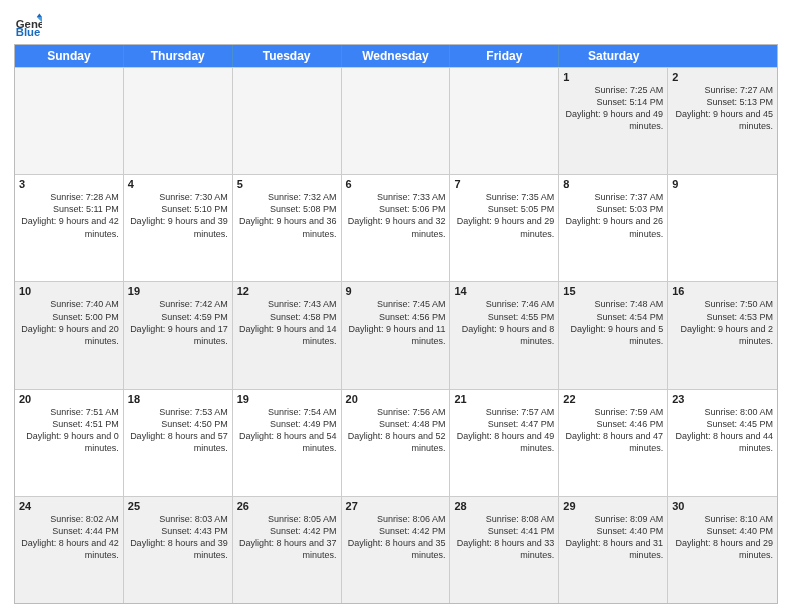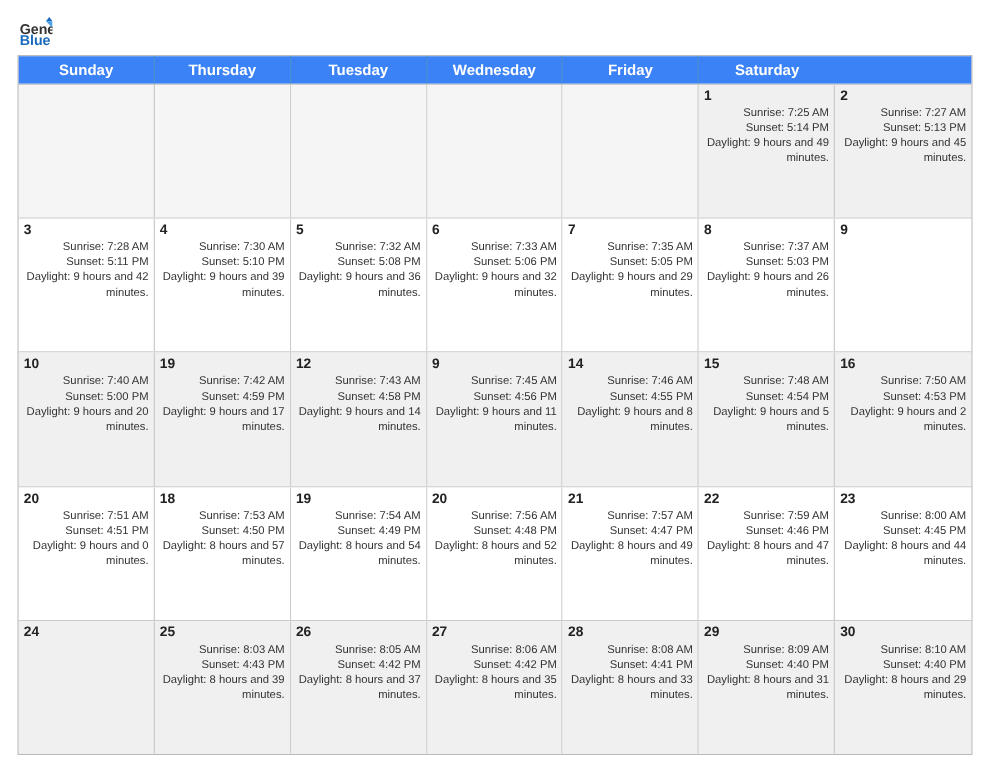--- a/index.html
+++ b/index.html
@@ -242,20 +242,21 @@
             <div class="cell-text">Sunrise: 7:59 AM<br>Sunset: 4:46 PM<br>Daylight: 8 hours and 47 minutes.</div>
           </div>
           <div class="cal-cell">
             <span class="day-num">23</span>
             <div class="cell-text">Sunrise: 8:00 AM<br>Sunset: 4:45 PM<br>Daylight: 8 hours and 44 minutes.</div>
           </div>
         </div>
         <div class="cal-week">
           <div class="cal-cell shaded">
             <span class="day-num">24</span>
+            <div class="cell-text">Sunrise: 8:02 AM<br>Sunset: 4:44 PM<br>Daylight: 8 hours and 42 minutes.</div>
           </div>
           <div class="cal-cell shaded">
             <span class="day-num">25</span>
             <div class="cell-text">Sunrise: 8:03 AM<br>Sunset: 4:43 PM<br>Daylight: 8 hours and 39 minutes.</div>
           </div>
           <div class="cal-cell shaded">
             <span class="day-num">26</span>
             <div class="cell-text">Sunrise: 8:05 AM<br>Sunset: 4:42 PM<br>Daylight: 8 hours and 37 minutes.</div>
           </div>
           <div class="cal-cell shaded">

